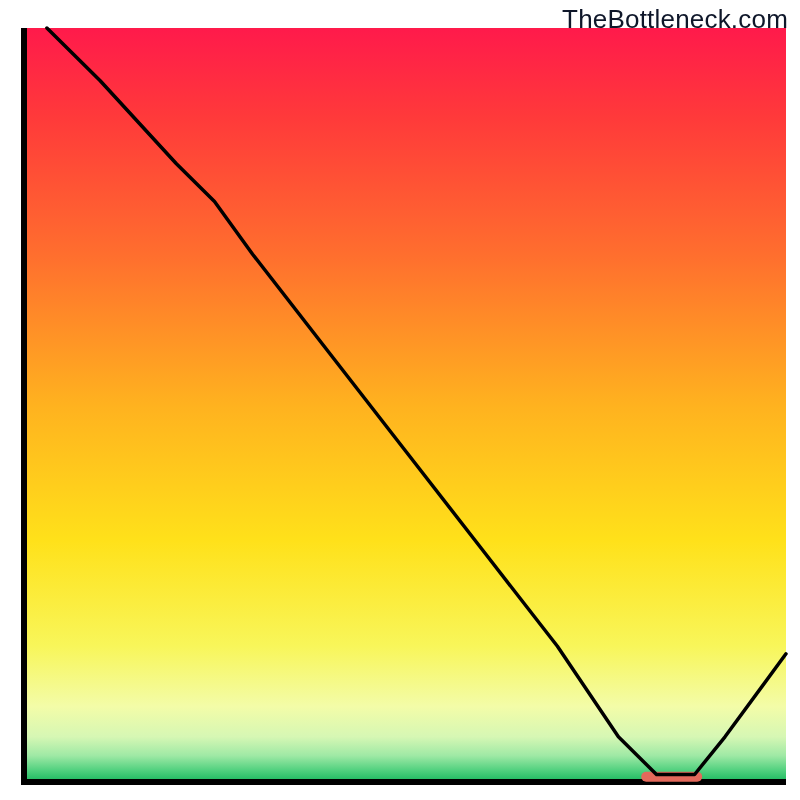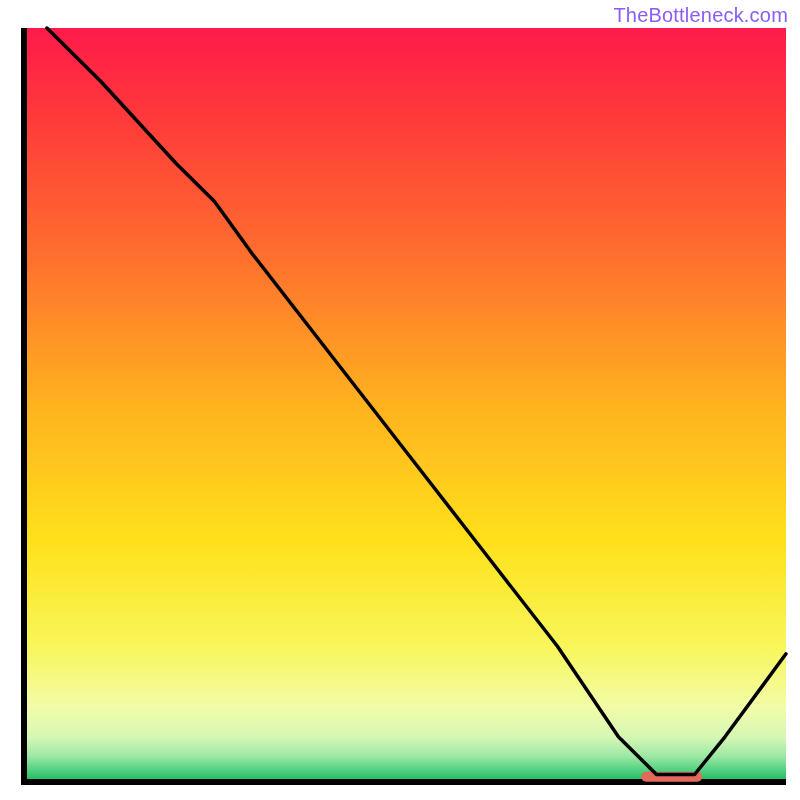--- a/index.html
+++ b/index.html
@@ -1,17 +1,17 @@
 <!DOCTYPE html>
 <html><head>
 <meta charset="utf-8">
 <style>
   html,body{margin:0;padding:0;width:800px;height:800px;overflow:hidden;background:#fff;font-family:Arial,Helvetica,sans-serif}
   .wrap{position:relative;width:800px;height:800px}
-  .attrib{position:absolute;top:4px;right:12px;font-size:20px;color:#8b5cf6;font-weight:400;letter-spacing:.2px}
+  .attrib{position:absolute;top:4px;right:12px;font-size:26px;color:#0f172a;font-weight:400;letter-spacing:.2px}
   svg{display:block}
 </style>
 </head>
 <body>
 <div class="wrap">
   <div class="attrib">TheBottleneck.com</div>
   <svg id="chart-svg" width="800" height="800" viewBox="0 0 800 800">
       <defs>
         <linearGradient id="bg-grad" x1="0" y1="0" x2="0" y2="1">
           <stop offset="0%" stop-color="#ff1a4b"></stop>

